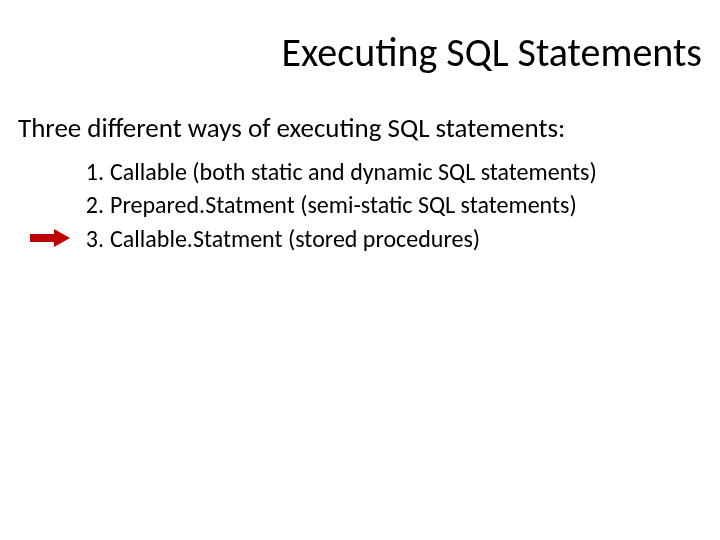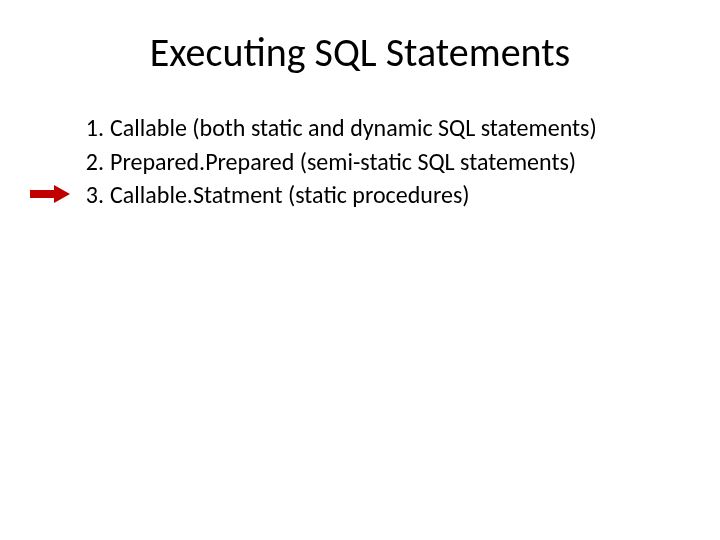--- a/index.html
+++ b/index.html
@@ -13,21 +13,21 @@
     overflow: hidden;
   }
   .slide {
     width: 100%;
     height: 100%;
     padding: 28px 18px 0 18px;
   }
   .title {
     font-size: 40px;
     font-weight: 400;
-    text-align: center;
+    text-align: right;
     margin-bottom: 34px;
     letter-spacing: 0px;
   }
   .intro {
     font-size: 27px;
     font-weight: 400;
     margin-bottom: 10px;
     line-height: 1.25;
   }
   .list {
@@ -56,36 +56,37 @@
     width: 40px;
     height: 20px;
   }
   .arrow svg { display: block; }
 </style>
 </head>
 <body>
 
 <div class="slide">
   <h1 class="title">Executing SQL Statements</h1>
+  <div class="intro">Three different ways of executing SQL statements:</div>
   <div class="list">
 
     <div class="list-row">
       <span class="list-num">1.</span>
       <span class="list-text">Callable (both static and dynamic SQL statements)</span>
     </div>
 
     <div class="list-row">
       <span class="list-num">2.</span>
-      <span class="list-text">Prepared.Prepared (semi-static SQL statements)</span>
+      <span class="list-text">Prepared.Statment (semi-static SQL statements)</span>
     </div>
 
     <div class="list-row">
       <span class="arrow">
         <svg width="40" height="20" viewBox="0 0 40 20">
           <polygon points="0,6 24,6 24,1 40,10 24,19 24,14 0,14" fill="#c00000"></polygon>
         </svg>
       </span>
       <span class="list-num">3.</span>
-      <span class="list-text">Callable.Statment (static procedures)</span>
+      <span class="list-text">Callable.Statment (stored procedures)</span>
     </div>
 
   </div>
 </div>
 
 </body></html>

